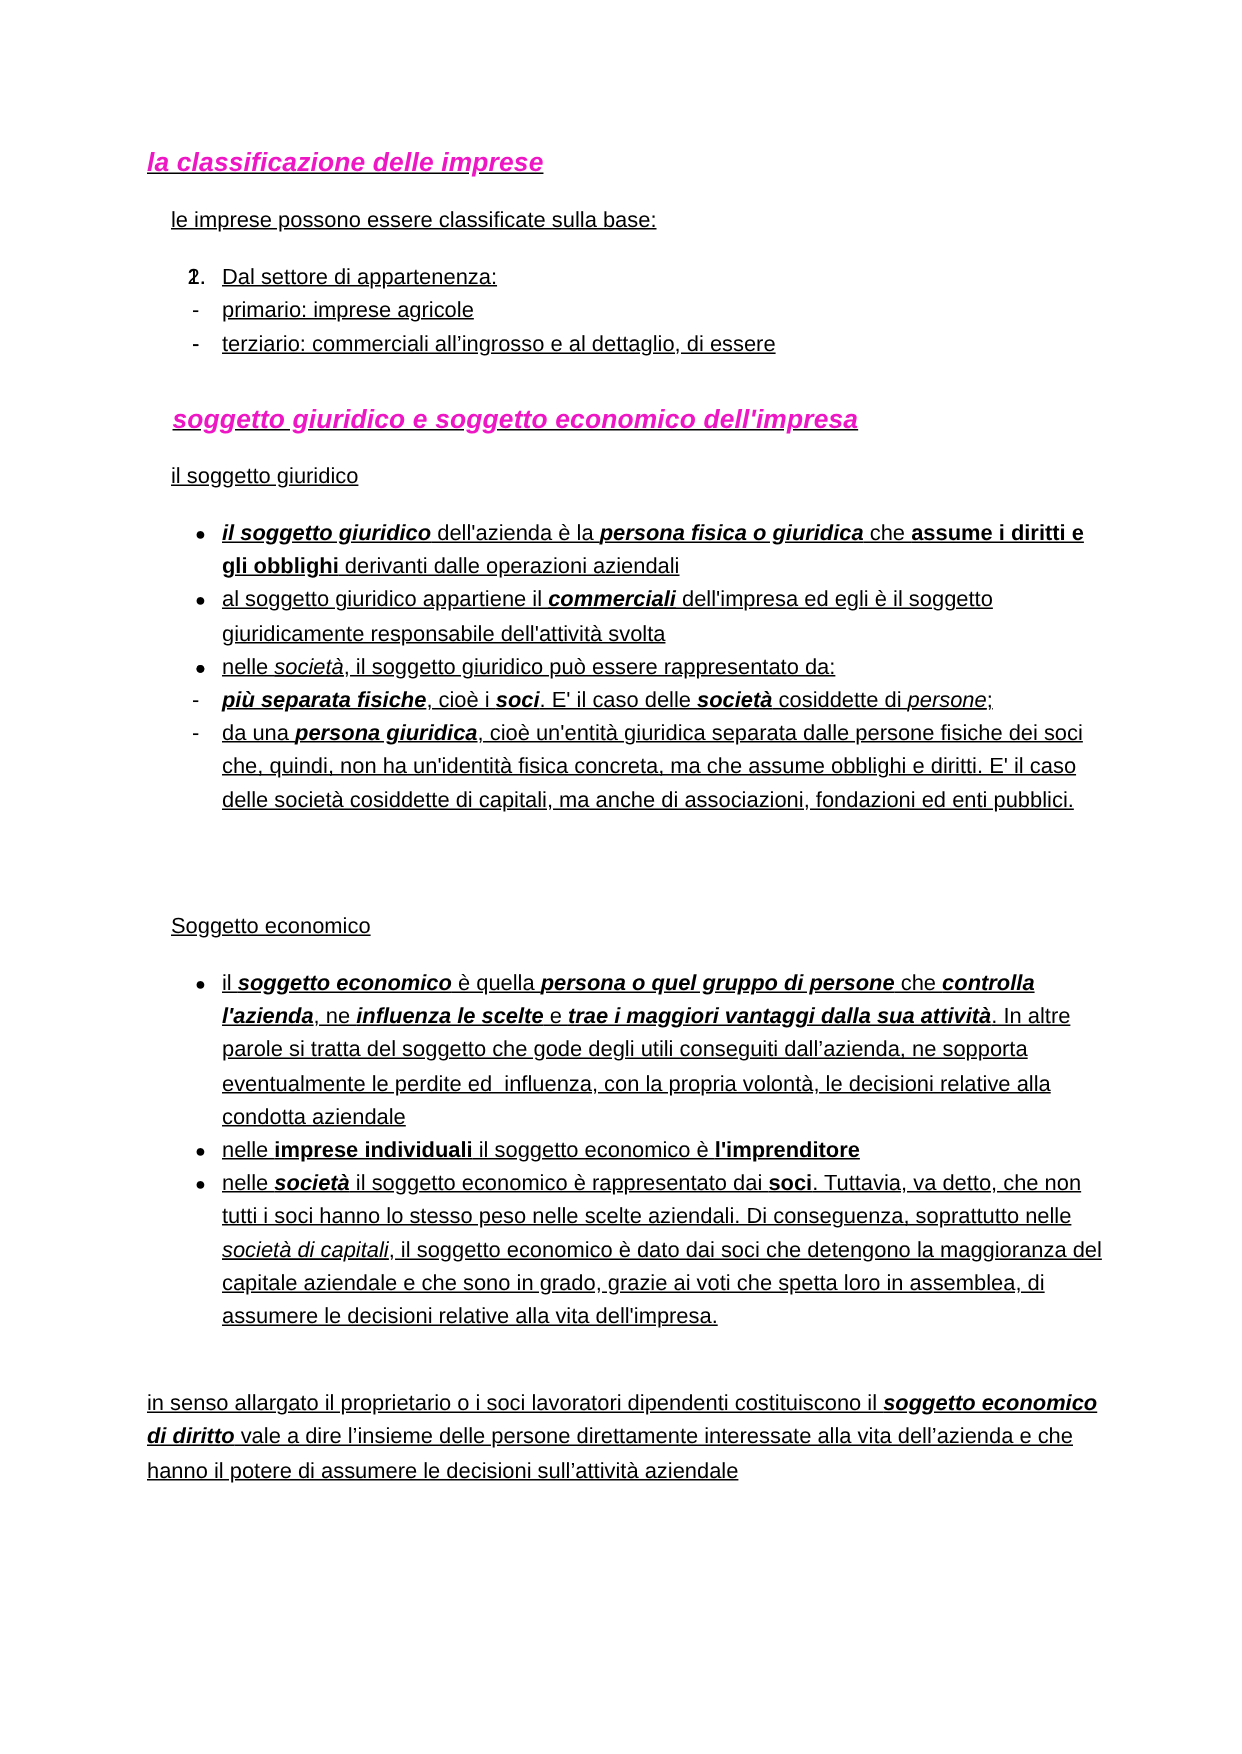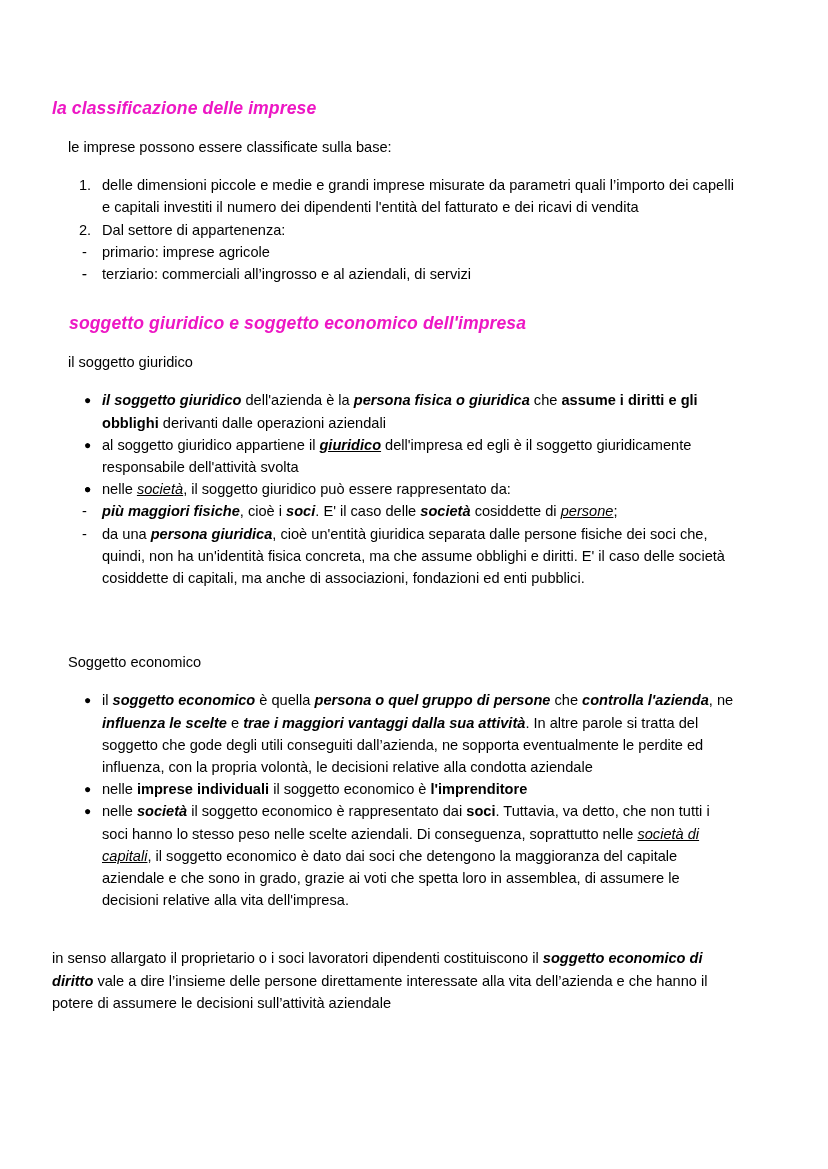--- a/index.html
+++ b/index.html
@@ -14,21 +14,22 @@
     font-family: "Liberation Sans", sans-serif;
     color: #000000;
     -webkit-font-smoothing: antialiased;
   }
   .page {
     position: relative;
     width: 828px;
     height: 1144px;
     background: #ffffff;
     box-sizing: border-box;
-    padding: 96px 90px 0 52px;
+    padding: 96px 90px 0 98px;
+    text-decoration: underline;
   }
   .doc-body {
     font-size: 14.6px;
     line-height: 22.2px;
   }
 
   h2.heading {
     font-size: 17.6px;
     font-weight: bold;
     font-style: italic;
@@ -98,64 +99,63 @@
 <div class="page">
   <div class="doc-body">
 
     <h2 class="heading">la classificazione delle imprese</h2>
 
     <p class="lead">le imprese possono essere classificate sulla base:</p>
 
     <ol class="num-list">
       <li class="item">
         <span class="marker">1.</span>
-        <span>delle dimensioni piccole e medie e grandi imprese misurate da parametri quali l’importo dei capelli e capitali investiti il numero dei dipendenti l'entità del fatturato e dei ricavi di vendita</span>
       </li>
       <li class="item">
         <span class="marker">2.</span>
         <span>Dal settore di appartenenza:</span>
       </li>
       <li class="item dash">
         <span class="marker">-</span>
         <span>primario: imprese agricole</span>
       </li>
       <li class="item dash">
         <span class="marker">-</span>
       </li>
       <li class="item dash">
         <span class="marker">-</span>
-        <span>terziario: commerciali all’ingrosso e al aziendali, di servizi</span>
+        <span>terziario: commerciali all’ingrosso e al dettaglio, di essere</span>
       </li>
     </ol>
 
     <div class="gap-md"></div>
 
     <h2 class="heading second">soggetto giuridico e soggetto economico dell'impresa</h2>
 
     <p class="lead">il soggetto giuridico</p>
 
     <ul class="bullet-list">
       <li class="item bullet">
         <span class="marker">●</span>
         <span><span class="bi">il soggetto giuridico</span> dell'azienda è la <span class="bi">persona fisica o giuridica</span> che <b>assume i diritti e gli obblighi</b> derivanti dalle operazioni aziendali</span>
       </li>
       <li class="item bullet">
         <span class="marker">●</span>
-        <span>al soggetto giuridico appartiene il <span class="biu">giuridico</span> dell'impresa ed egli è il soggetto giuridicamente responsabile dell'attività svolta</span>
+        <span>al soggetto giuridico appartiene il <span class="biu">commerciali</span> dell'impresa ed egli è il soggetto giuridicamente responsabile dell'attività svolta</span>
       </li>
       <li class="item bullet">
         <span class="marker">●</span>
       </li>
       <li class="item bullet">
         <span class="marker">●</span>
         <span>nelle <span class="iu">società</span>, il soggetto giuridico può essere rappresentato da:</span>
       </li>
       <li class="item dash">
         <span class="marker">-</span>
-        <span><span class="bi">più maggiori fisiche</span>, cioè i <span class="bi">soci</span>. E' il caso delle <span class="bi">società</span> cosiddette di <span class="iu">persone</span>;</span>
+        <span><span class="bi">più separata fisiche</span>, cioè i <span class="bi">soci</span>. E' il caso delle <span class="bi">società</span> cosiddette di <span class="iu">persone</span>;</span>
       </li>
       <li class="item dash">
         <span class="marker">-</span>
         <span>da una <span class="bi">persona giuridica</span>, cioè un'entità giuridica separata dalle persone fisiche dei soci che, quindi, non ha un'identità fisica concreta, ma che assume obblighi e diritti. E' il caso delle società cosiddette di capitali, ma anche di associazioni, fondazioni ed enti pubblici.</span>
       </li>
     </ul>
 
     <div class="gap-xl"></div>
 
     <p class="lead">Soggetto economico</p>

